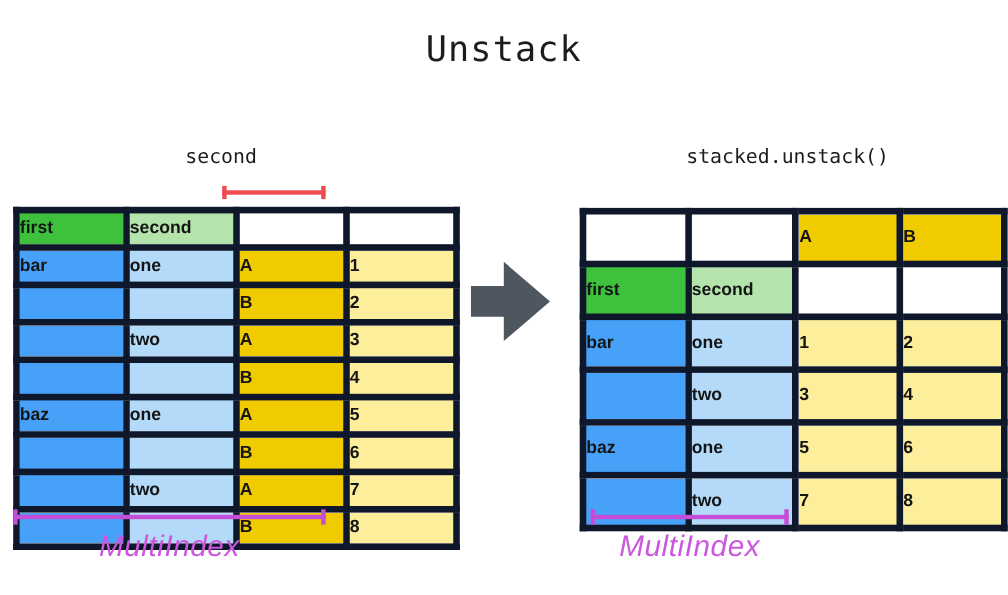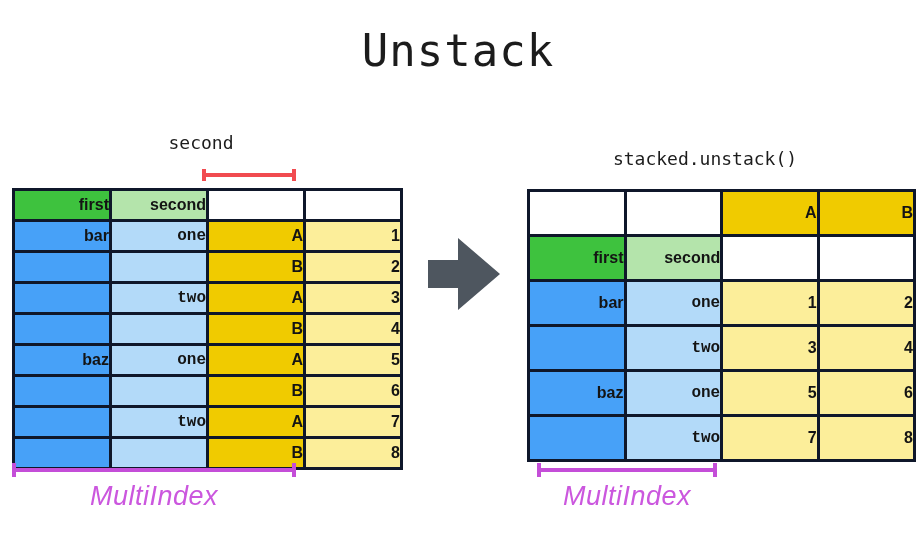--- a/index.html
+++ b/index.html
@@ -3,44 +3,44 @@
 <meta charset="utf-8">
 <style>
   html,body{margin:0;padding:0;}
   body{
     width:916px;height:541px;position:relative;background:#ffffff;
     font-family:"Liberation Sans",sans-serif;overflow:hidden;
   }
   .page-title{
     position:absolute;top:25px;left:0;width:916px;text-align:center;
     font-family:"DejaVu Sans Mono","Liberation Mono",monospace;
-    font-size:44px;font-weight:500;color:#1c1c1c;letter-spacing:1px;
+    font-size:32px;font-weight:500;color:#1c1c1c;letter-spacing:1px;
   }
   .code-label{
     position:absolute;top:132px;text-align:center;
     font-family:"DejaVu Sans Mono","Liberation Mono",monospace;
     font-size:18px;color:#1c1c1c;
   }
   #label-stacked{left:12px;width:378px;}
-  #label-unstacked{left:516px;width:378px;margin-top:16px;}
+  #label-unstacked{left:527px;width:378px;}
 
   table.tbl{position:absolute;border-collapse:collapse;table-layout:fixed;}
   table.tbl td{
-    border:3px solid #0f172a;text-align:right;vertical-align:middle;
+    border:6px solid #0f172a;text-align:left;vertical-align:middle;
     font-weight:bold;font-size:16px;color:#141414;padding:0;overflow:hidden;
   }
   #left-table{left:12px;top:188px;}
   #left-table td{width:94px;height:28px;}
   #right-table{left:527px;top:189px;}
   #right-table td{width:94px;height:42px;}
 
   td.c-green{background:var(--green);}
   td.c-lightgreen{background:var(--lightgreen);}
   td.c-blue{background:var(--blue);}
-  td.c-lightblue{background:var(--lightblue);font-family:Liberation Mono, monospace;}
+  td.c-lightblue{background:var(--lightblue);}
   td.c-gold{background:var(--gold);}
   td.c-lightyellow{background:var(--lightyellow);font-weight:normal;color:#4c4c42;}
   td.c-white{background:#ffffff;}
 
   .bracket{position:absolute;height:14px;color:var(--magenta);}
   .bracket .hline{position:absolute;left:0;right:0;top:50%;margin-top:-2px;height:4px;background:currentColor;}
   .bracket::before,.bracket::after{
     content:"";position:absolute;top:0;width:4px;height:100%;background:currentColor;
   }
   .bracket::before{left:0;}

